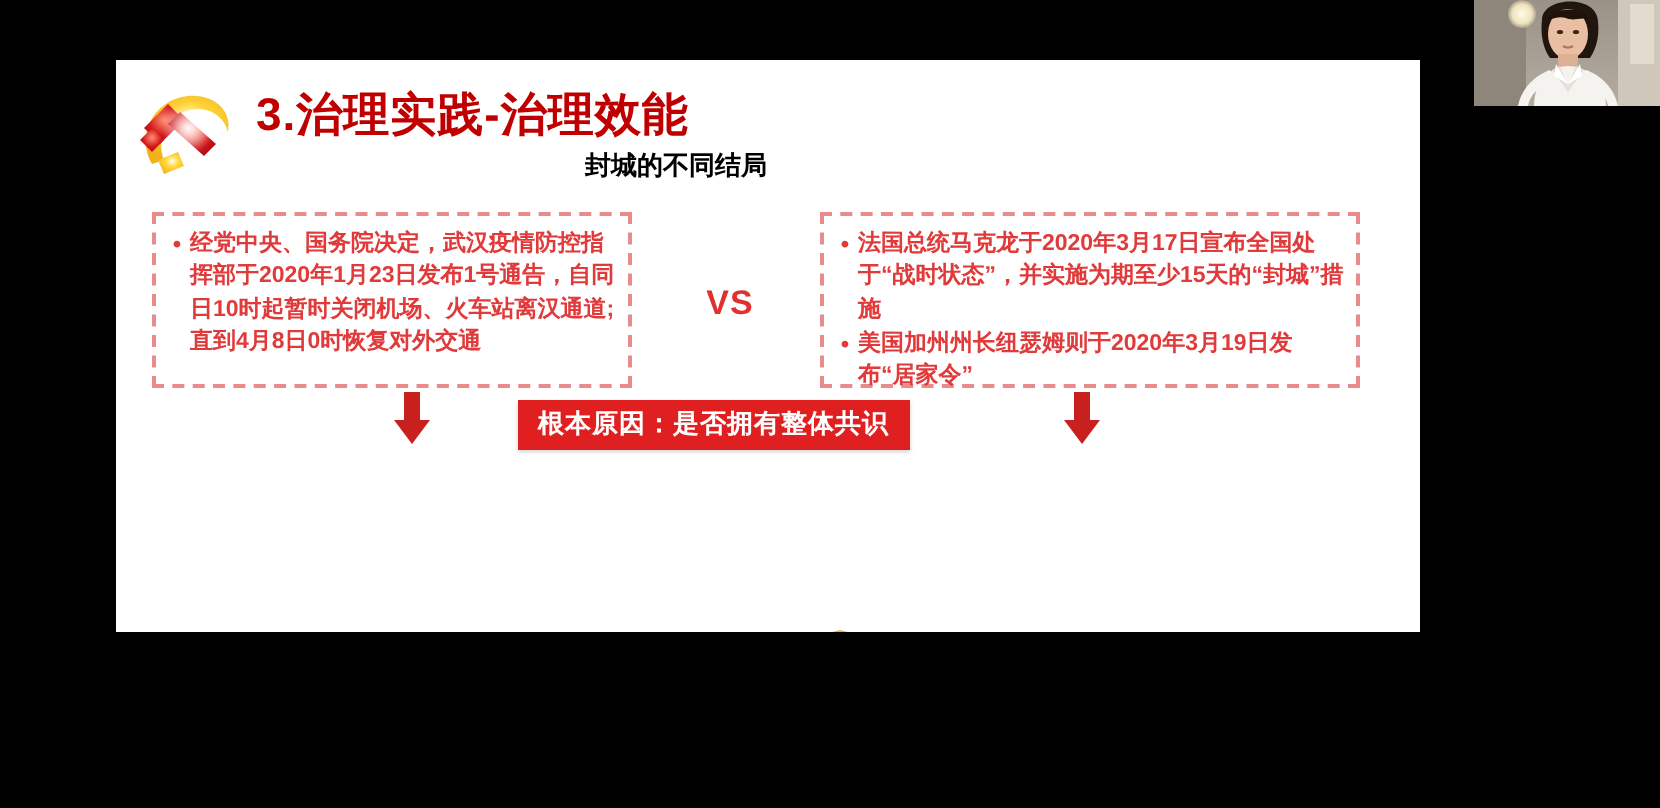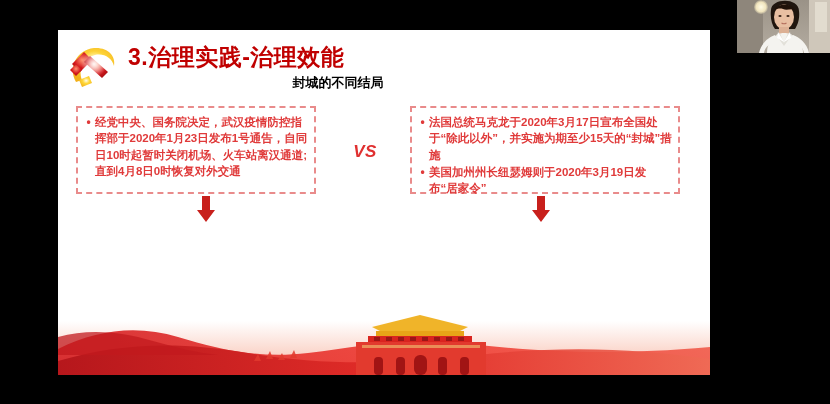--- a/index.html
+++ b/index.html
@@ -9,21 +9,21 @@
   }
   body {
     width: 830px;
     height: 404px;
     overflow: hidden;
     font-family: "Liberation Sans", "DejaVu Sans", sans-serif;
   }
   .screen {
     position: relative;
     width: 830px;
-    height: 404px;
+    height: 316px;
     background: #000000;
     overflow: hidden;
   }
 
   
   .slide {
     position: absolute;
     left: 58px;
     top: 30px;
     width: 652px;
@@ -108,21 +108,20 @@
 
   .vs-badge {
     position: absolute;
     left: 276px;
     top: 112px;
     width: 62px;
     text-align: center;
     color: #e03030;
     font-size: 17px;
     font-weight: bold;
-    font-style: italic;
     letter-spacing: 0.5px;
   }
 
   
   .arrow {
     position: absolute;
     width: 22px;
     height: 26px;
   }
   .arrow.left-arrow  { left: 137px; top: 166px; }
@@ -277,39 +276,40 @@
         <span class="bullet-dot">•</span>
         <span class="bullet-text">经党中央、国务院决定，武汉疫情防控指挥部于2020年1月23日发布1号通告，自同日10时起暂时关闭机场、火车站离汉通道;直到4月8日0时恢复对外交通</span>
       </div>
     </div>
 
     <div class="vs-badge">VS</div>
 
     <div class="top-box right">
       <div class="bullet-line">
         <span class="bullet-dot">•</span>
-        <span class="bullet-text">法国总统马克龙于2020年3月17日宣布全国处于“除此以外”，并实施为期至少15天的“封城”措施</span>
+        <span class="bullet-text">法国总统马克龙于2020年3月17日宣布全国处于“战时状态”，并实施为期至少15天的“封城”措施</span>
       </div>
       <div class="bullet-line">
         <span class="bullet-dot">•</span>
         <span class="bullet-text">美国加州州长纽瑟姆则于2020年3月19日发布“居家令”</span>
       </div>
     </div>
 
     <div class="arrow left-arrow">
       <svg width="22" height="26" viewBox="0 0 22 26" xmlns="http://www.w3.org/2000/svg">
         <path d="M7 0 h8 v14 h5 L11 26 L2 14 h5 Z" fill="#c8201c"></path>
       </svg>
     </div>
     <div class="arrow right-arrow">
       <svg width="22" height="26" viewBox="0 0 22 26" xmlns="http://www.w3.org/2000/svg">
         <path d="M7 0 h8 v14 h5 L11 26 L2 14 h5 Z" fill="#c8201c"></path>
       </svg>
     </div>
 
+    <div class="banner">根本原因：是否拥有整体共识</div>
 
 
   </div>
 
   <div class="webcam">
     <svg width="93" height="53" viewBox="0 0 93 53" xmlns="http://www.w3.org/2000/svg">
       <defs>
         <linearGradient id="wall" x1="0" y1="0" x2="0" y2="1">
           <stop offset="0%" stop-color="#9a9287"></stop>
           <stop offset="100%" stop-color="#b4aca0"></stop>

